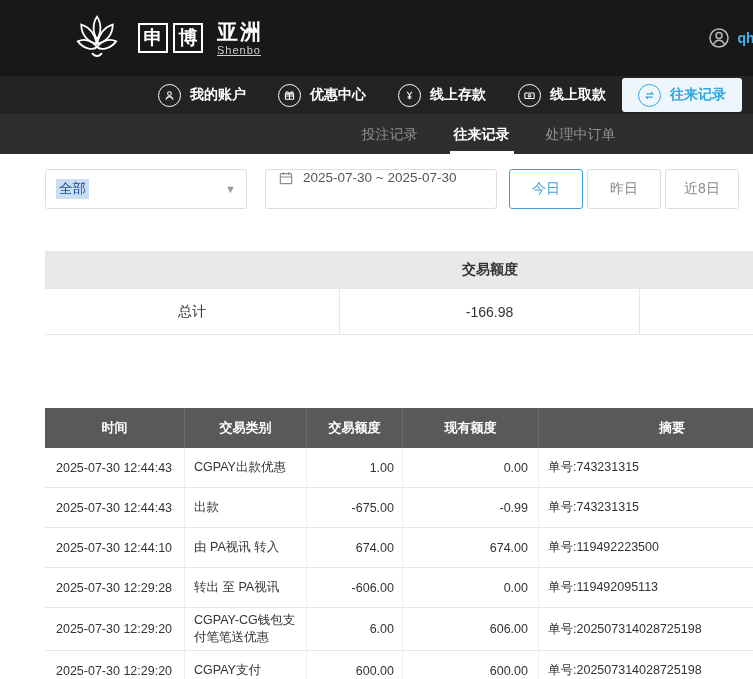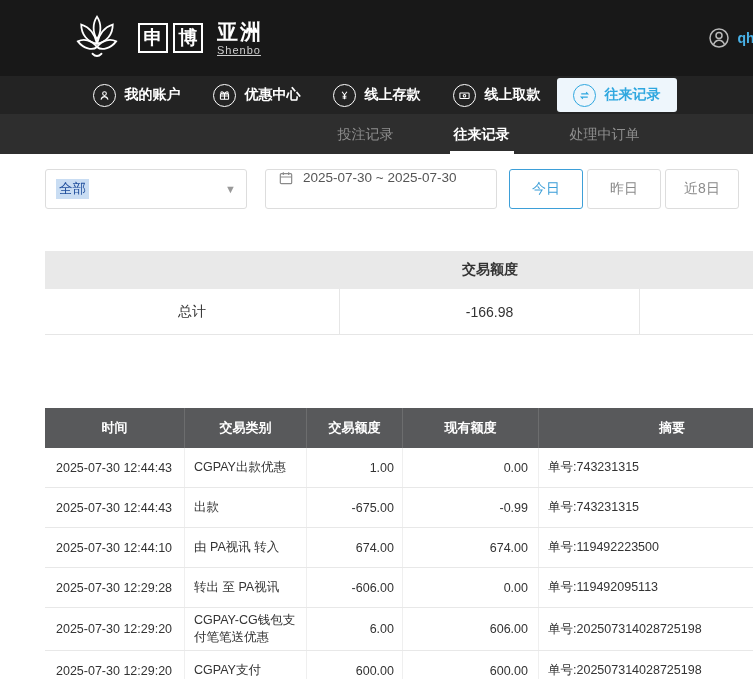--- a/index.html
+++ b/index.html
@@ -16,31 +16,31 @@
     font-size:19px; font-weight:bold; display:flex; align-items:center; justify-content:center; }
   .logo-region { display:flex; flex-direction:column; line-height:1.1; margin-left:4px; }
   .logo-region .cn { color:#fff; font-size:21px; font-weight:bold; letter-spacing:2px; }
   .logo-region .en { color:#cfcfcf; font-size:11px; letter-spacing:1px;text-decoration:underline; }
   .user-area { margin-left:auto; margin-right:-18px; display:flex; align-items:center; gap:7px; }
   .user-area .uname { color:#49b2e8; font-size:14px; font-weight:bold; }
   .user-icon { color:#b9b9b9; display:flex; }
 
   
   .nav { height:38px; background:#232323; display:flex; align-items:stretch;
-    justify-content:center; padding:0 11px; }
+    justify-content:flex-end; padding:0 11px; }
   .nav-item { display:flex; align-items:center; gap:9px; color:#fff; font-size:14px;
     font-weight:bold; padding:0 16px; cursor:pointer; }
   .nav-item.active { color:#2fa7df; background:#eef6fc; border-radius:3px; margin:2px 0; }
   .icon-circle { width:23px; height:23px; border:1.5px solid currentColor; border-radius:50%;
     display:flex; align-items:center; justify-content:center; flex:0 0 auto; }
   .icon-circle svg { display:block; }
 
   
   .subnav { height:40px; background:#2e2e2e; display:flex; justify-content:center; }
-  .subnav-inner { display:flex; position:relative; left:112px;gap:24px; }
+  .subnav-inner { display:flex; position:relative; left:112px; }
   .subnav-item { color:#8f8f8f; font-size:14px; line-height:40px; padding:0 18px;
     cursor:pointer; position:relative; }
   .subnav-item.active { color:#fff; font-weight:bold; }
   .subnav-item.active::after { content:""; position:absolute; left:14px; right:14px;
     bottom:0; height:3px; background:#fff; }
 
   
   .filters { display:flex; align-items:center; padding:15px 0 0 45px; gap:18px; }
   .select-box { width:202px; height:40px; border:1px solid #ddd; border-radius:3px;
     display:flex; align-items:center; justify-content:space-between; padding:0 10px;

